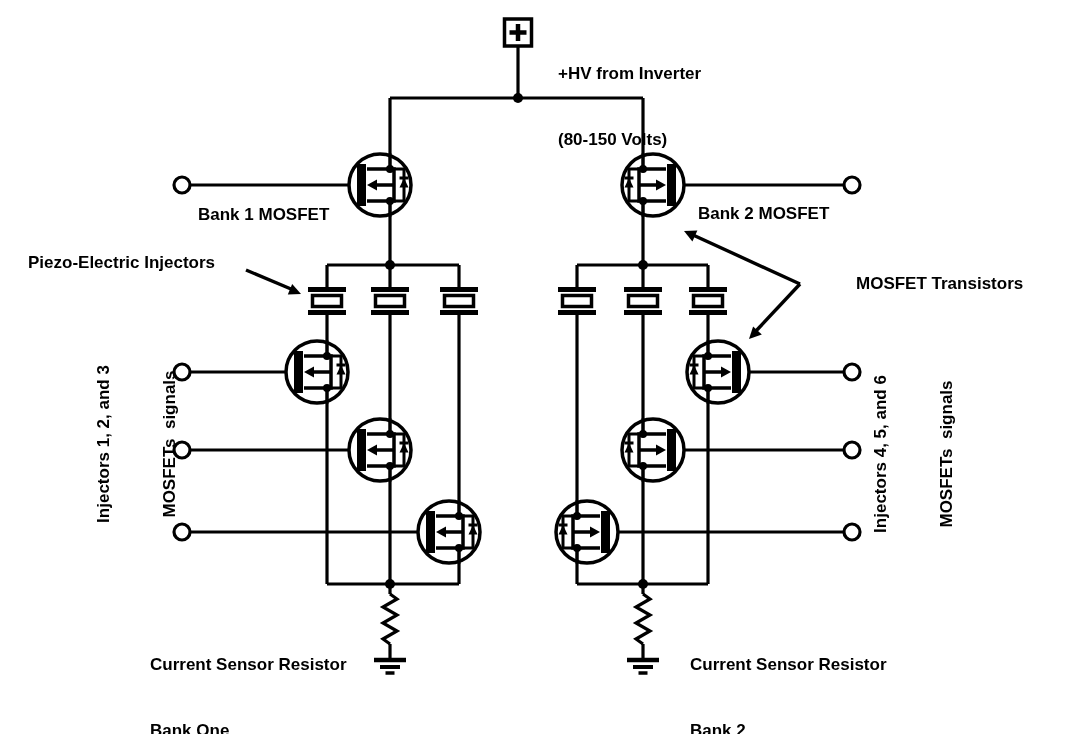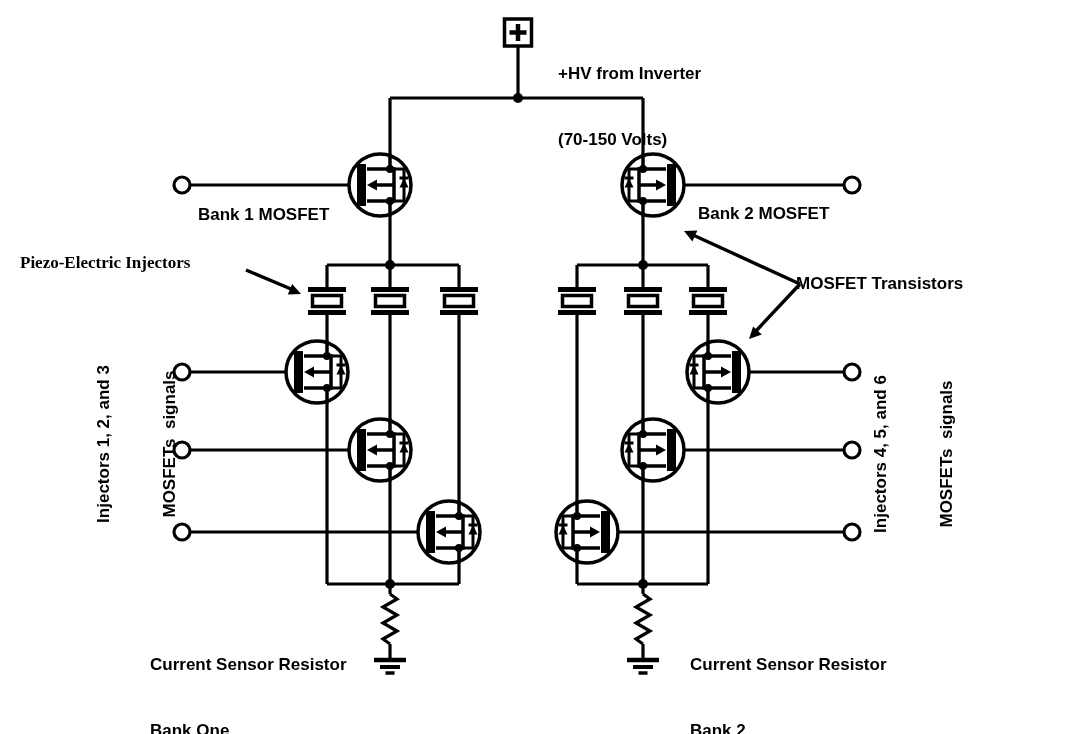--- a/index.html
+++ b/index.html
@@ -154,30 +154,30 @@
       <polygon points="684,231 697.4,230.5 692.4,241.5" fill="#000" stroke="none"></polygon>
     </g>
     <g stroke="#000" stroke-width="3.4">
       <line x1="800" y1="284" x2="755" y2="332"></line>
       <polygon points="749,339 753.1,326.5 761.8,334.4" fill="#000" stroke="none"></polygon>
     </g>
   </svg>
 
   <div class="lbl" style="left:558px;top:19px;">
     <div>+HV from Inverter</div>
-    <div>(70-150 Volts)</div>
+    <div>(80-150 Volts)</div>
   </div>
 
   <div class="lbl" style="left:198px;top:204px;">Bank 1 MOSFET</div>
 
   <div class="lbl" style="left:698px;top:203px;text-align:right;">Bank 2 MOSFET</div>
 
-  <div class="lbl" style="left:20px;top:252px;font-family:Liberation Serif, serif;">Piezo-Electric Injectors</div>
+  <div class="lbl" style="left:28px;top:252px;">Piezo-Electric Injectors</div>
 
-  <div class="lbl" style="left:796px;top:273px;">MOSFET Transistors</div>
+  <div class="lbl" style="left:856px;top:273px;">MOSFET Transistors</div>
 
   <div class="lbl lbl-rot" style="left:137px;top:444px;">
     <div>Injectors 1, 2, and 3</div>
     <div>MOSFETs  signals</div>
   </div>
 
   <div class="lbl lbl-rot" style="left:914px;top:454px;">
     <div>Injectors 4, 5, and 6</div>
     <div>MOSFETs  signals</div>
   </div>

